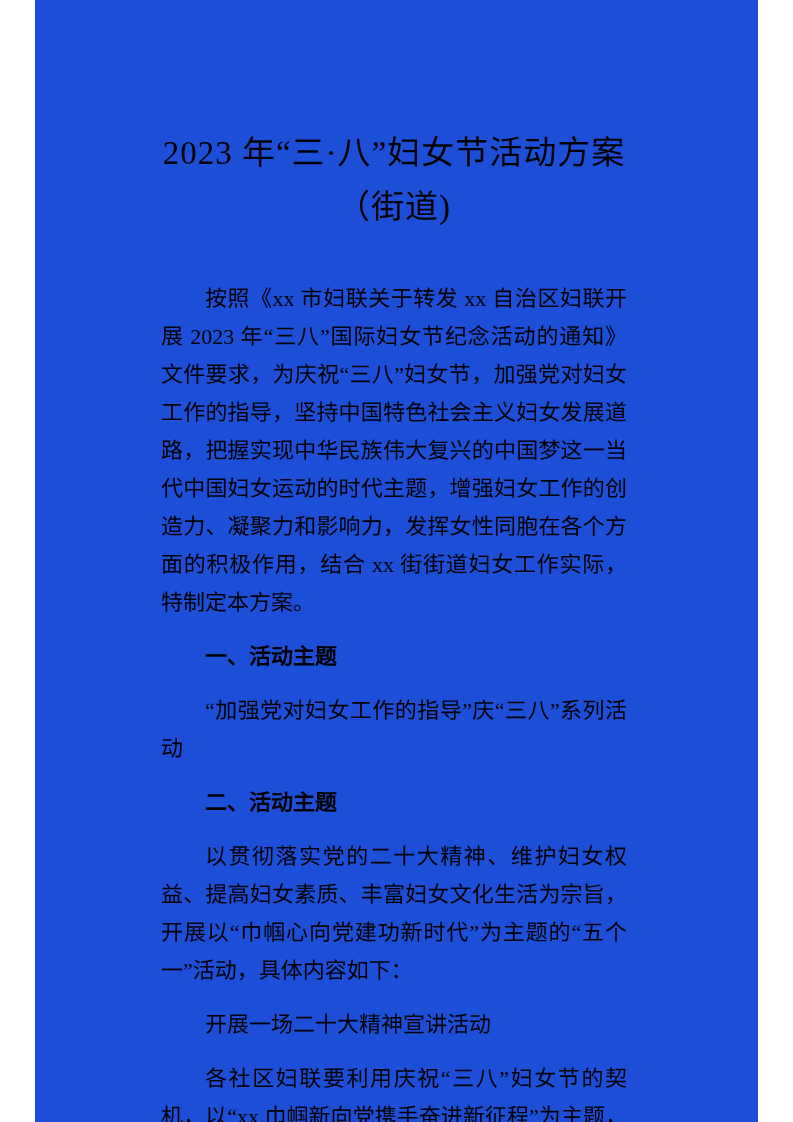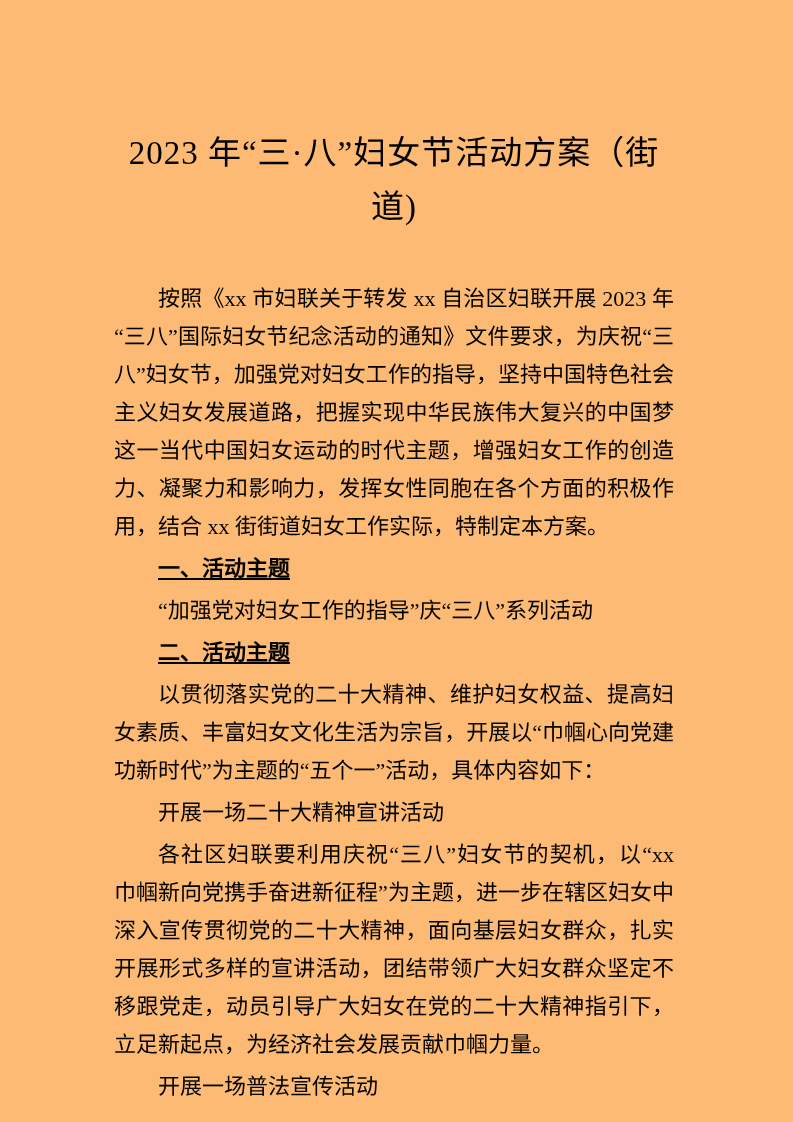--- a/index.html
+++ b/index.html
@@ -2,58 +2,57 @@
 <html lang="zh-CN"><head>
 <meta charset="utf-8">
 <style>
   html, body {
     margin: 0;
     padding: 0;
     background: #ffffff;
   }
   .page {
     position: relative;
-    width: 793px;
+    width: 723px;
     height: 1122px;
     margin: 0 auto;
-    background: #fdba74;
+    background: #1d4ed8;
     color: #000000;
     box-sizing: border-box;
     padding: 126px 115px 0 110px;
     overflow: hidden;
     font-family: "Liberation Serif", serif;
   }
   .title {
     font-family: "Liberation Serif", serif;
     font-size: 33px;
     font-weight: normal;
     text-align: center;
     line-height: 54px;
     letter-spacing: 1px;
     margin: 0 0 46px 0;
   }
   .doc-body {
     font-size: 22px;
     line-height: 38px;
   }
   .block {
-    margin: 4px;
+    margin: 16px;
   }
   .paragraph {
     text-indent: 2em;
     text-align: justify;
     text-justify: inter-ideograph;
     font-family: "Liberation Serif", serif;
     font-weight: normal;
   }
   .heading {
     text-indent: 2em;
     font-family: "Liberation Sans", sans-serif;
     font-weight: bold;
-    text-decoration: underline;
   }
   .subheading {
     text-indent: 2em;
     font-family: "Liberation Serif", serif;
     font-weight: normal;
   }
 </style>
 </head>
 <body>
 

